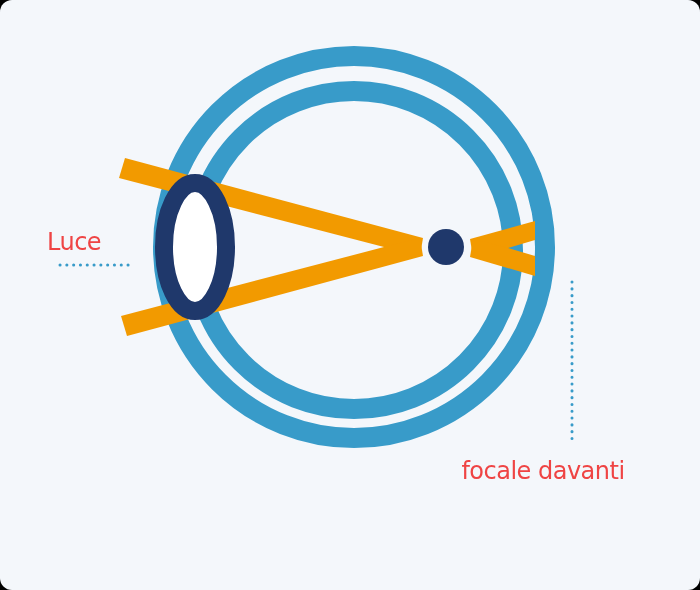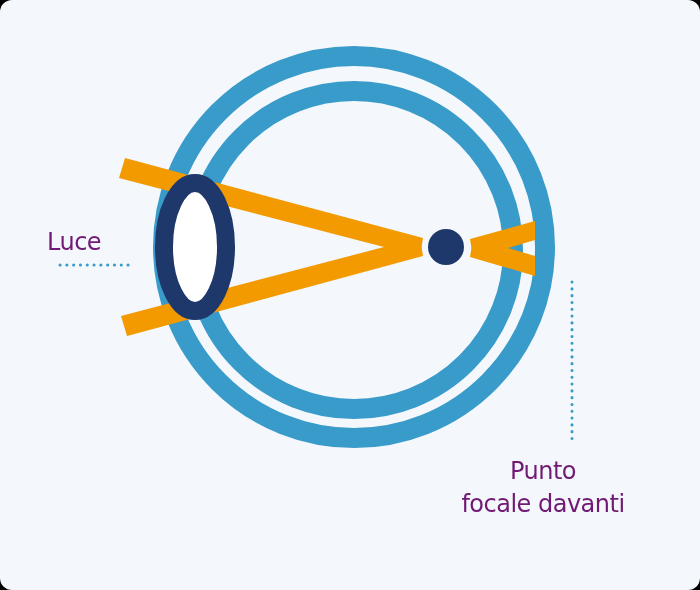--- a/index.html
+++ b/index.html
@@ -23,21 +23,21 @@
     .diagram-svg {
       position: absolute;
       left: 0;
       top: 0;
       width: 700px;
       height: 590px;
     }
     .label {
       position: absolute;
       font-family: "DejaVu Sans", "Liberation Sans", sans-serif;
-      color: #701a75;
+      color: #ef4444;
       letter-spacing: -0.5px;
     }
     .label-luce {
       left: 47px;
       top: 228px;
       font-size: 24px;
       line-height: 28px;
     }
     .label-focal {
       left: 455px;
@@ -79,16 +79,15 @@
     <circle cx="446" cy="247" r="18" fill="#1f386b"></circle>
 
     <line x1="60" y1="265" x2="134" y2="265" stroke="#389bc9" stroke-width="3" stroke-linecap="round" stroke-dasharray="0.1 6.7"></line>
 
     <line x1="572" y1="282" x2="572" y2="442" stroke="#389bc9" stroke-width="3" stroke-linecap="round" stroke-dasharray="0.1 6.7"></line>
   </svg>
 
   <div class="label label-luce">Luce</div>
 
   <div class="label label-focal">
-    <span>Punto</span>
     <span>focale davanti</span>
   </div>
 </div>
 
 </body></html>

